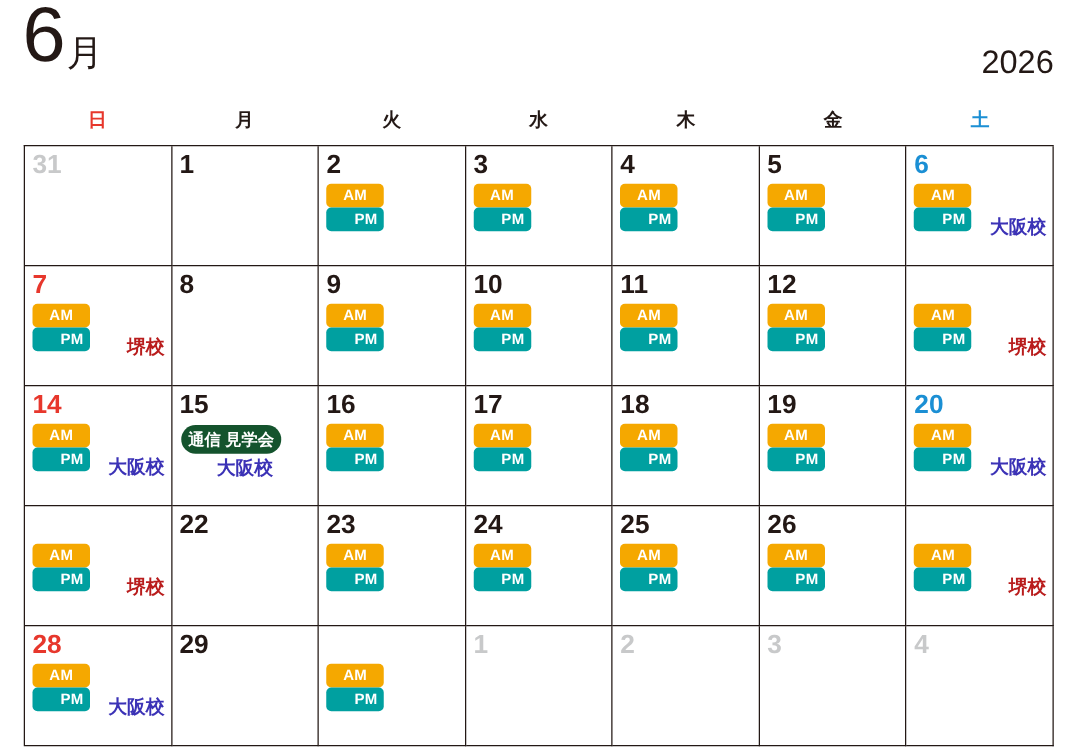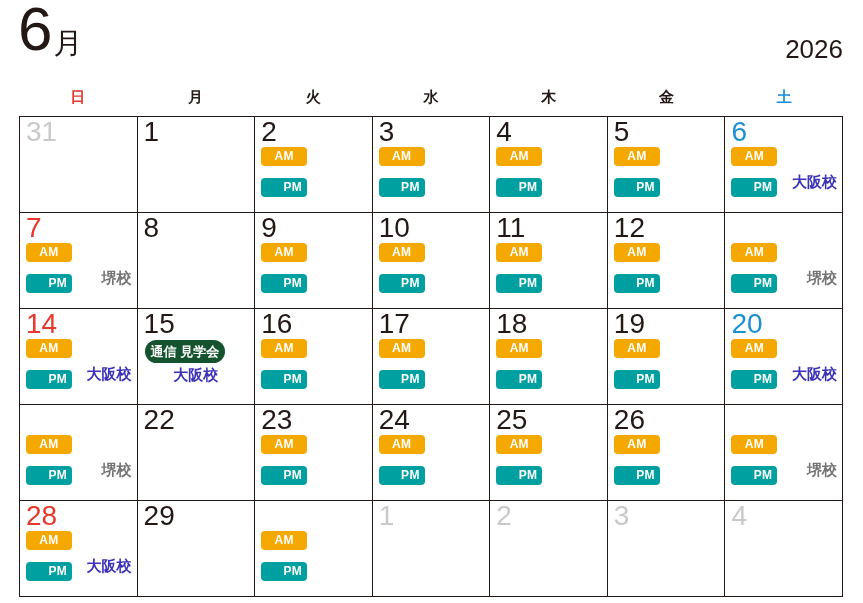--- a/index.html
+++ b/index.html
@@ -87,35 +87,36 @@
   }
   .cell {
     border-right: 1px solid #231815;
     border-bottom: 1px solid #231815;
     position: relative;
     box-sizing: border-box;
     padding: 3px 4px 0 6px;
     overflow: hidden;
   }
   .daynum {
-    font-size: 28px;
+    font-size: 21px;
     line-height: 24px;
     color: #231815;
+    font-weight: bold;
   }
   .cell.sun .daynum { color: #e7372c; }
   .cell.sat .daynum { color: #1b8fd4; }
   .cell.out .daynum { color: #c8c9ca; }
 
   .slots {
     position: absolute;
     left: 6px;
     top: 30px;
     display: flex;
     flex-direction: column;
-    gap: 12px;
+    gap: 0;
   }
   .chip {
     display: inline-block;
     min-width: 36px;
     text-align: center;
     font-size: 12px;
     line-height: 13px;
     padding: 3px 5px 3px 5px;
     border-radius: 4px;
     color: #ffffff;
@@ -128,21 +129,21 @@
   .campus {
     position: absolute;
     right: 5px;
     bottom: 22px;
     font-size: 15px;
     line-height: 17px;
     font-weight: 700;
     white-space: nowrap;
   }
   .campus.osaka { color: #3b32b6; }
-  .campus.sakai { color: #737373; }
+  .campus.sakai { color: #b91c1c; }
 
   
   .badge-tsushin {
     position: absolute;
     left: 7px;
     top: 31px;
     background: #14532d;
     color: #ffffff;
     font-size: 13px;
     line-height: 15px;

